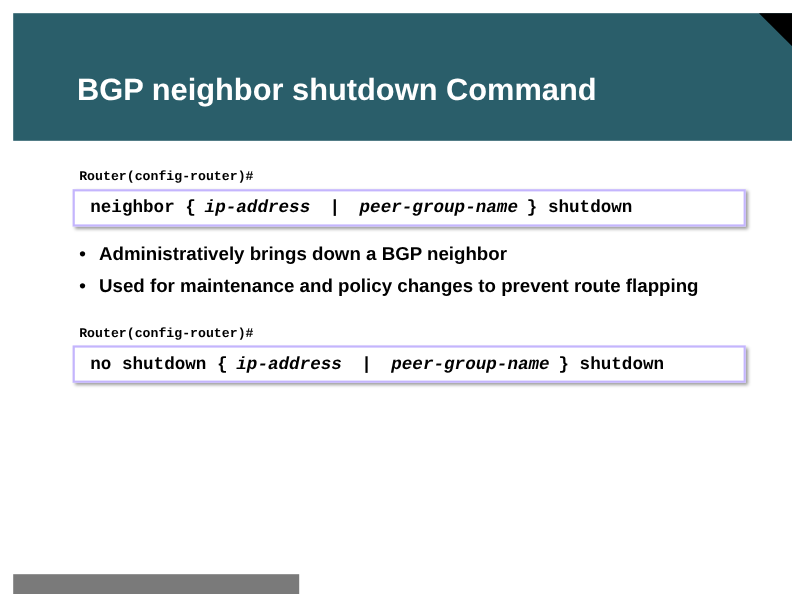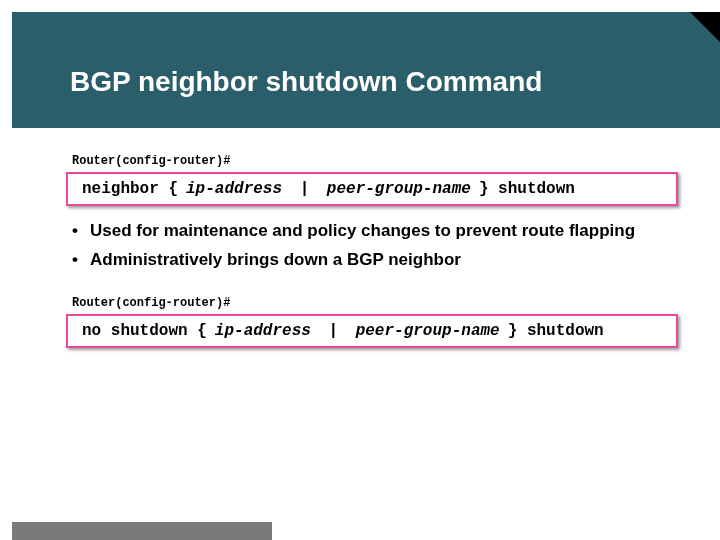--- a/index.html
+++ b/index.html
@@ -44,21 +44,21 @@
   }
   .prompt {
     font-family: "Courier New", Courier, monospace;
     font-weight: bold;
     font-size: 12px;
     color: #000;
     margin-bottom: 4px;
     padding-left: 6px;
   }
   .command-box {
-    border: 2px solid #ec4899;
+    border: 2px solid #c4b5fd;
     background: #ffffff;
     padding: 6px 10px;
     font-family: "Courier New", Courier, monospace;
     font-weight: bold;
     font-size: 16px;
     color: #000;
     margin-bottom: 14px;
     box-shadow: 2px 2px 3px rgba(0,0,0,0.4);
   }
   .command-box .italic {
@@ -102,22 +102,22 @@
 <div class="corner-notch"></div>
 <h1 class="slide-title">BGP neighbor shutdown Command</h1>
 
 <div class="content">
 
   <div class="prompt">Router(config-router)#</div>
   <div class="command-box">
     <span>neighbor {</span><span class="italic">ip-address</span><span> | </span><span class="italic">peer-group-name</span><span>} shutdown</span>
   </div>
   <ul class="bullets">
+    <li>Administratively brings down a BGP neighbor</li>
     <li>Used for maintenance and policy changes to prevent route flapping</li>
-    <li>Administratively brings down a BGP neighbor</li>
   </ul>
 
   <div class="prompt">Router(config-router)#</div>
   <div class="command-box">
     <span>no shutdown {</span><span class="italic">ip-address</span><span> | </span><span class="italic">peer-group-name</span><span>} shutdown</span>
   </div>
 
 </div>
 
 <div class="footer-band"></div>

